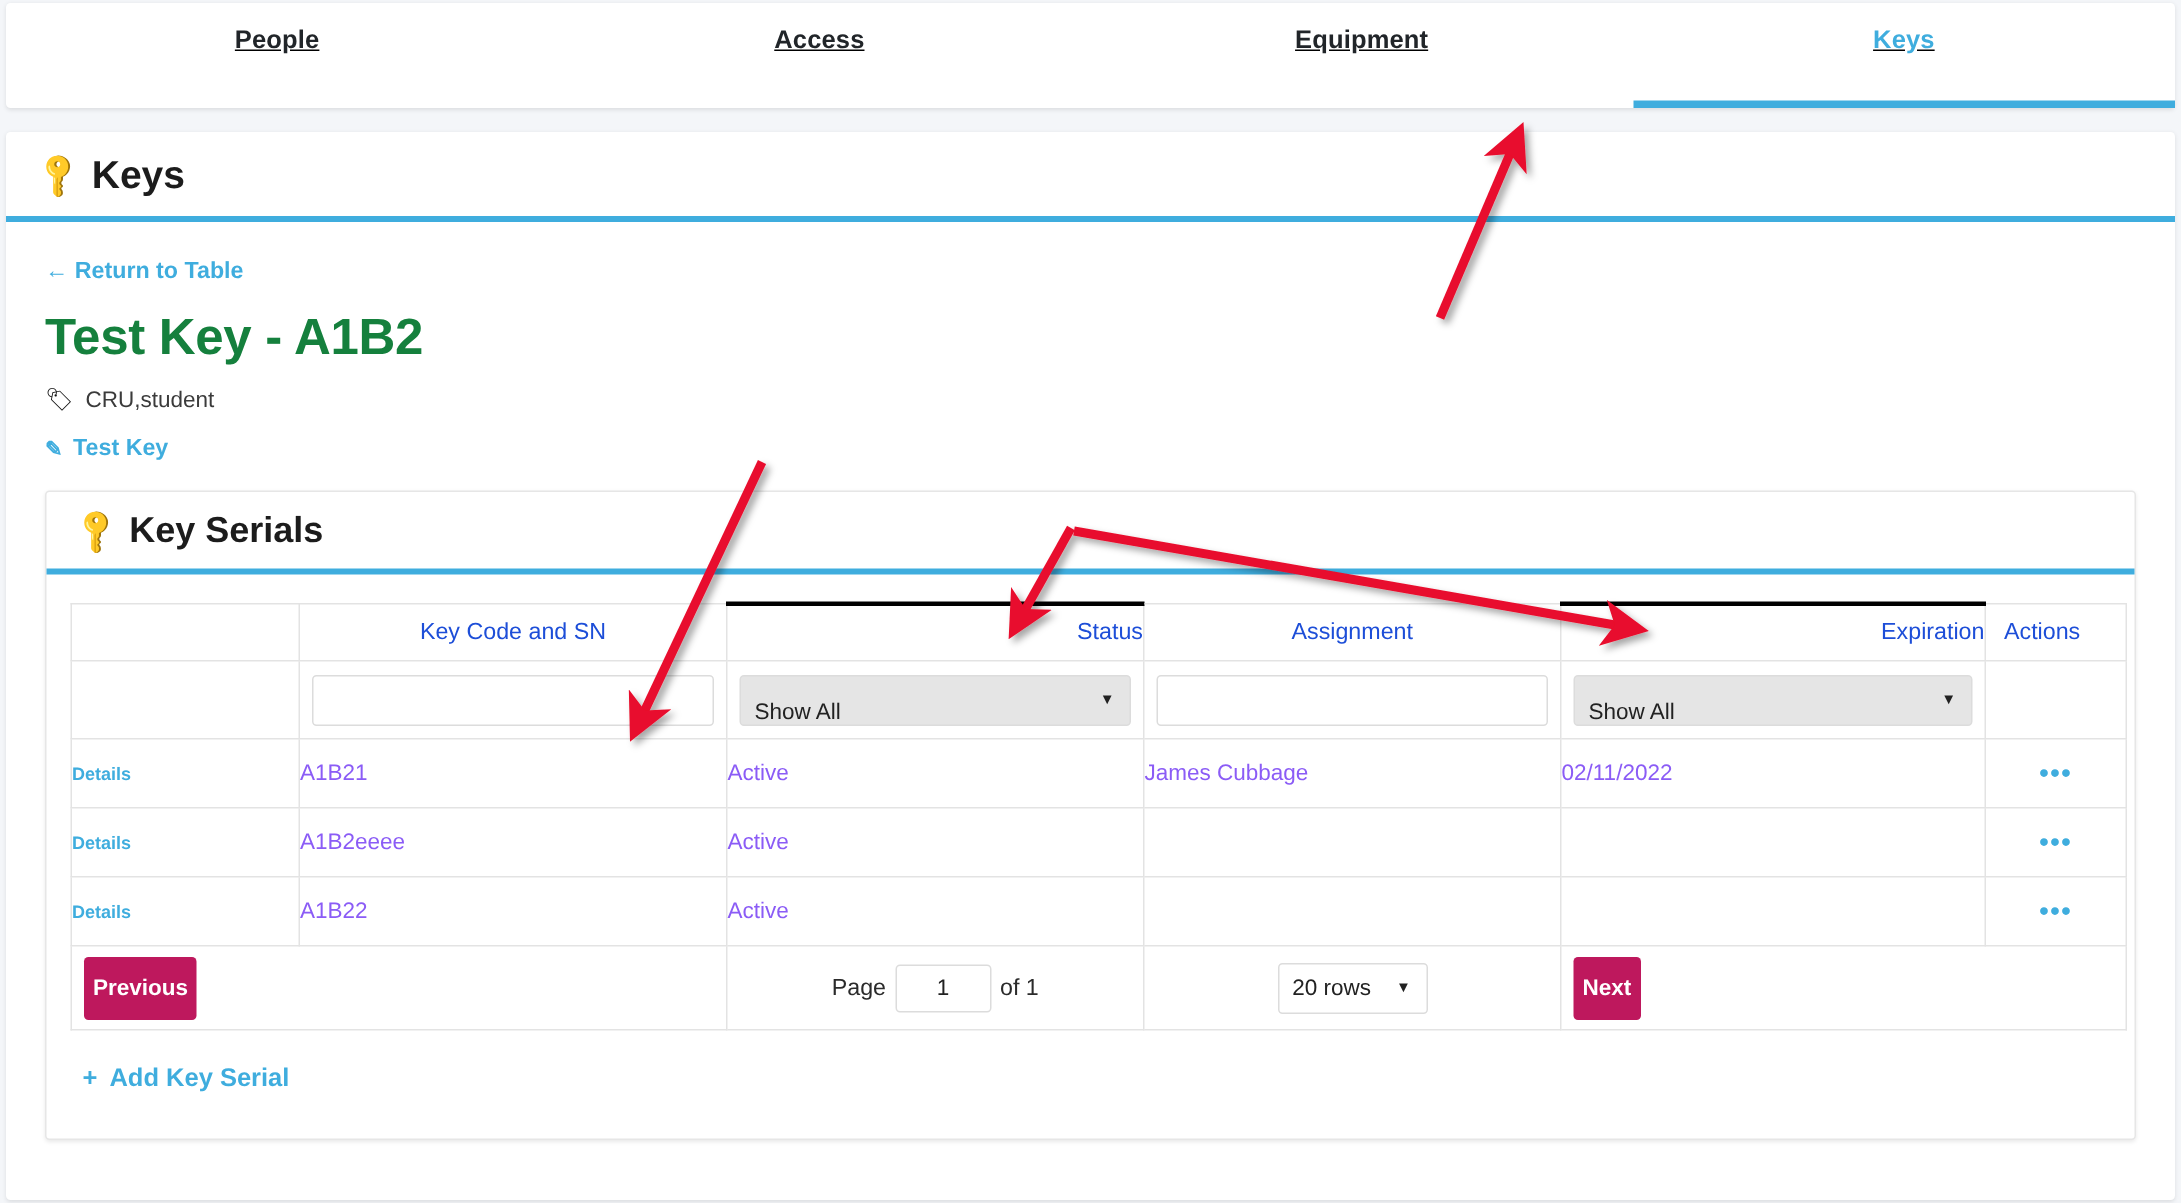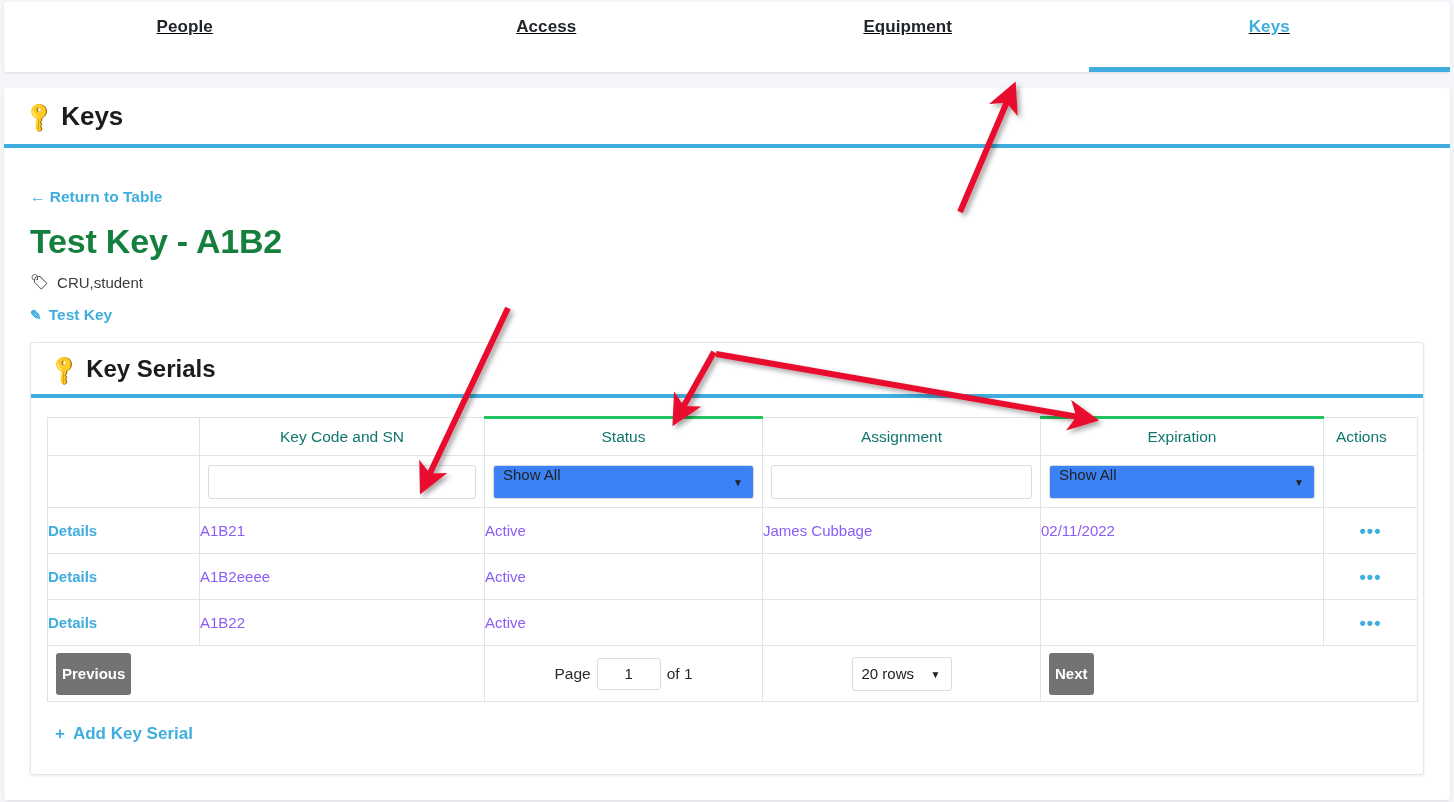--- a/index.html
+++ b/index.html
@@ -56,21 +56,21 @@
   .card-head h1 {
     margin: 0; font-size: 26px; font-weight: bold; color: #1c1c1c;
     display: flex; align-items: center; gap: 9px;
   }
   .key-glyph {
     display: inline-block;
     font-size: 21px; color: #111;
     transform: rotate(-45deg) translateY(1px);
   }
 
-  .card-body { padding: 40px 26px 0 26px; border-radius: 18px; }
+  .card-body { padding: 24px 26px 0 26px; border-radius: 18px; }
 
   .return-link {
     display: inline-block;
     color: #3fadde; font-size: 15.5px; font-weight: bold;
     text-decoration: none; cursor: pointer;
     margin-bottom: 16px;
   }
   .detail-title {
     margin: 0 0 12px 0;
     font-size: 34px; font-weight: bold; color: #15803d;
@@ -117,27 +117,27 @@
     table-layout: fixed;
     font-size: 15px;
   }
   table.serials th, table.serials td {
     border: 1px solid #e3e3e3;
     padding: 0;
   }
   thead th {
     height: 38px;
     font-weight: normal;
-    color: #0f766e;
+    color: #1d4ed8;
     font-size: 15.5px;
     text-align: center;
     vertical-align: middle;
     background: #fff;
   }
-  thead th.filtered { border-top: 3px solid #22c55e; }
+  thead th.filtered { border-top: 3px solid #000000; text-align: right; }
   thead th.col-details { width: 152px; }
   thead th.col-code    { width: 285px; }
   thead th.col-status  { width: 278px; }
   thead th.col-assign  { width: 278px; }
   thead th.col-expire  { width: 283px; }
   thead th.col-actions { width: 94px; text-align: left; padding-left: 12px; }
 
   tr.filters td { height: 52px; vertical-align: middle; padding: 0 8px; }
   tr.filters td.blank { padding: 0; }
 
@@ -147,51 +147,51 @@
     background: #fff;
     font-size: 15px; color: #333;
     padding: 0 9px;
     font-family: "Liberation Sans", sans-serif;
     outline: none;
   }
   .f-select {
     position: relative;
     width: 100%; height: 34px;
     border: 1px solid #dcdcdc; border-radius: 3px;
-    background: #3b82f6;
-    display: flex; align-items: flex-start;
+    background: #e5e5e5;
+    display: flex; align-items: flex-end;
     padding: 0 9px;
     font-size: 15px; color: #222;
     cursor: pointer;
   }
   .f-select .caret {
     position: absolute; right: 10px; top: 50%;
     transform: translateY(-50%);
     font-size: 10px; color: #222;
   }
 
   tbody tr.data-row td { height: 46px; vertical-align: middle; }
   td.cell-details { text-align: left; padding-left: 18px; }
   .details-link {
-    color: #3fadde; font-weight: bold; font-size: 15px;
+    color: #3fadde; font-weight: bold; font-size: 12px;
     text-decoration: none; cursor: pointer; margin-top: 44px;
   }
   td.cell-text { padding-left: 12px; color: #8b5cf6; }
   td.cell-actions { text-align: center; }
   .dots {
     color: #3fadde; font-size: 18px; letter-spacing: 1px;
     cursor: pointer; line-height: 1; font-weight: bold;
   }
 
   
   tfoot td { height: 56px; vertical-align: middle; padding: 0; }
   .pg-btn {
     display: flex; align-items: center; justify-content: center;
     height: 42px; margin: 0 8px;
-    background: #737373; color: #ffffff;
+    background: #be185d; color: #ffffff;
     font-weight: bold; font-size: 15px;
     border: none; border-radius: 3px;
     cursor: pointer;
     font-family: "Liberation Sans", sans-serif;
   }
   .pg-mid {
     display: flex; align-items: center; justify-content: center;
     gap: 6px; font-size: 15.5px; color: #2b2b2b;
   }
   .pg-num {

